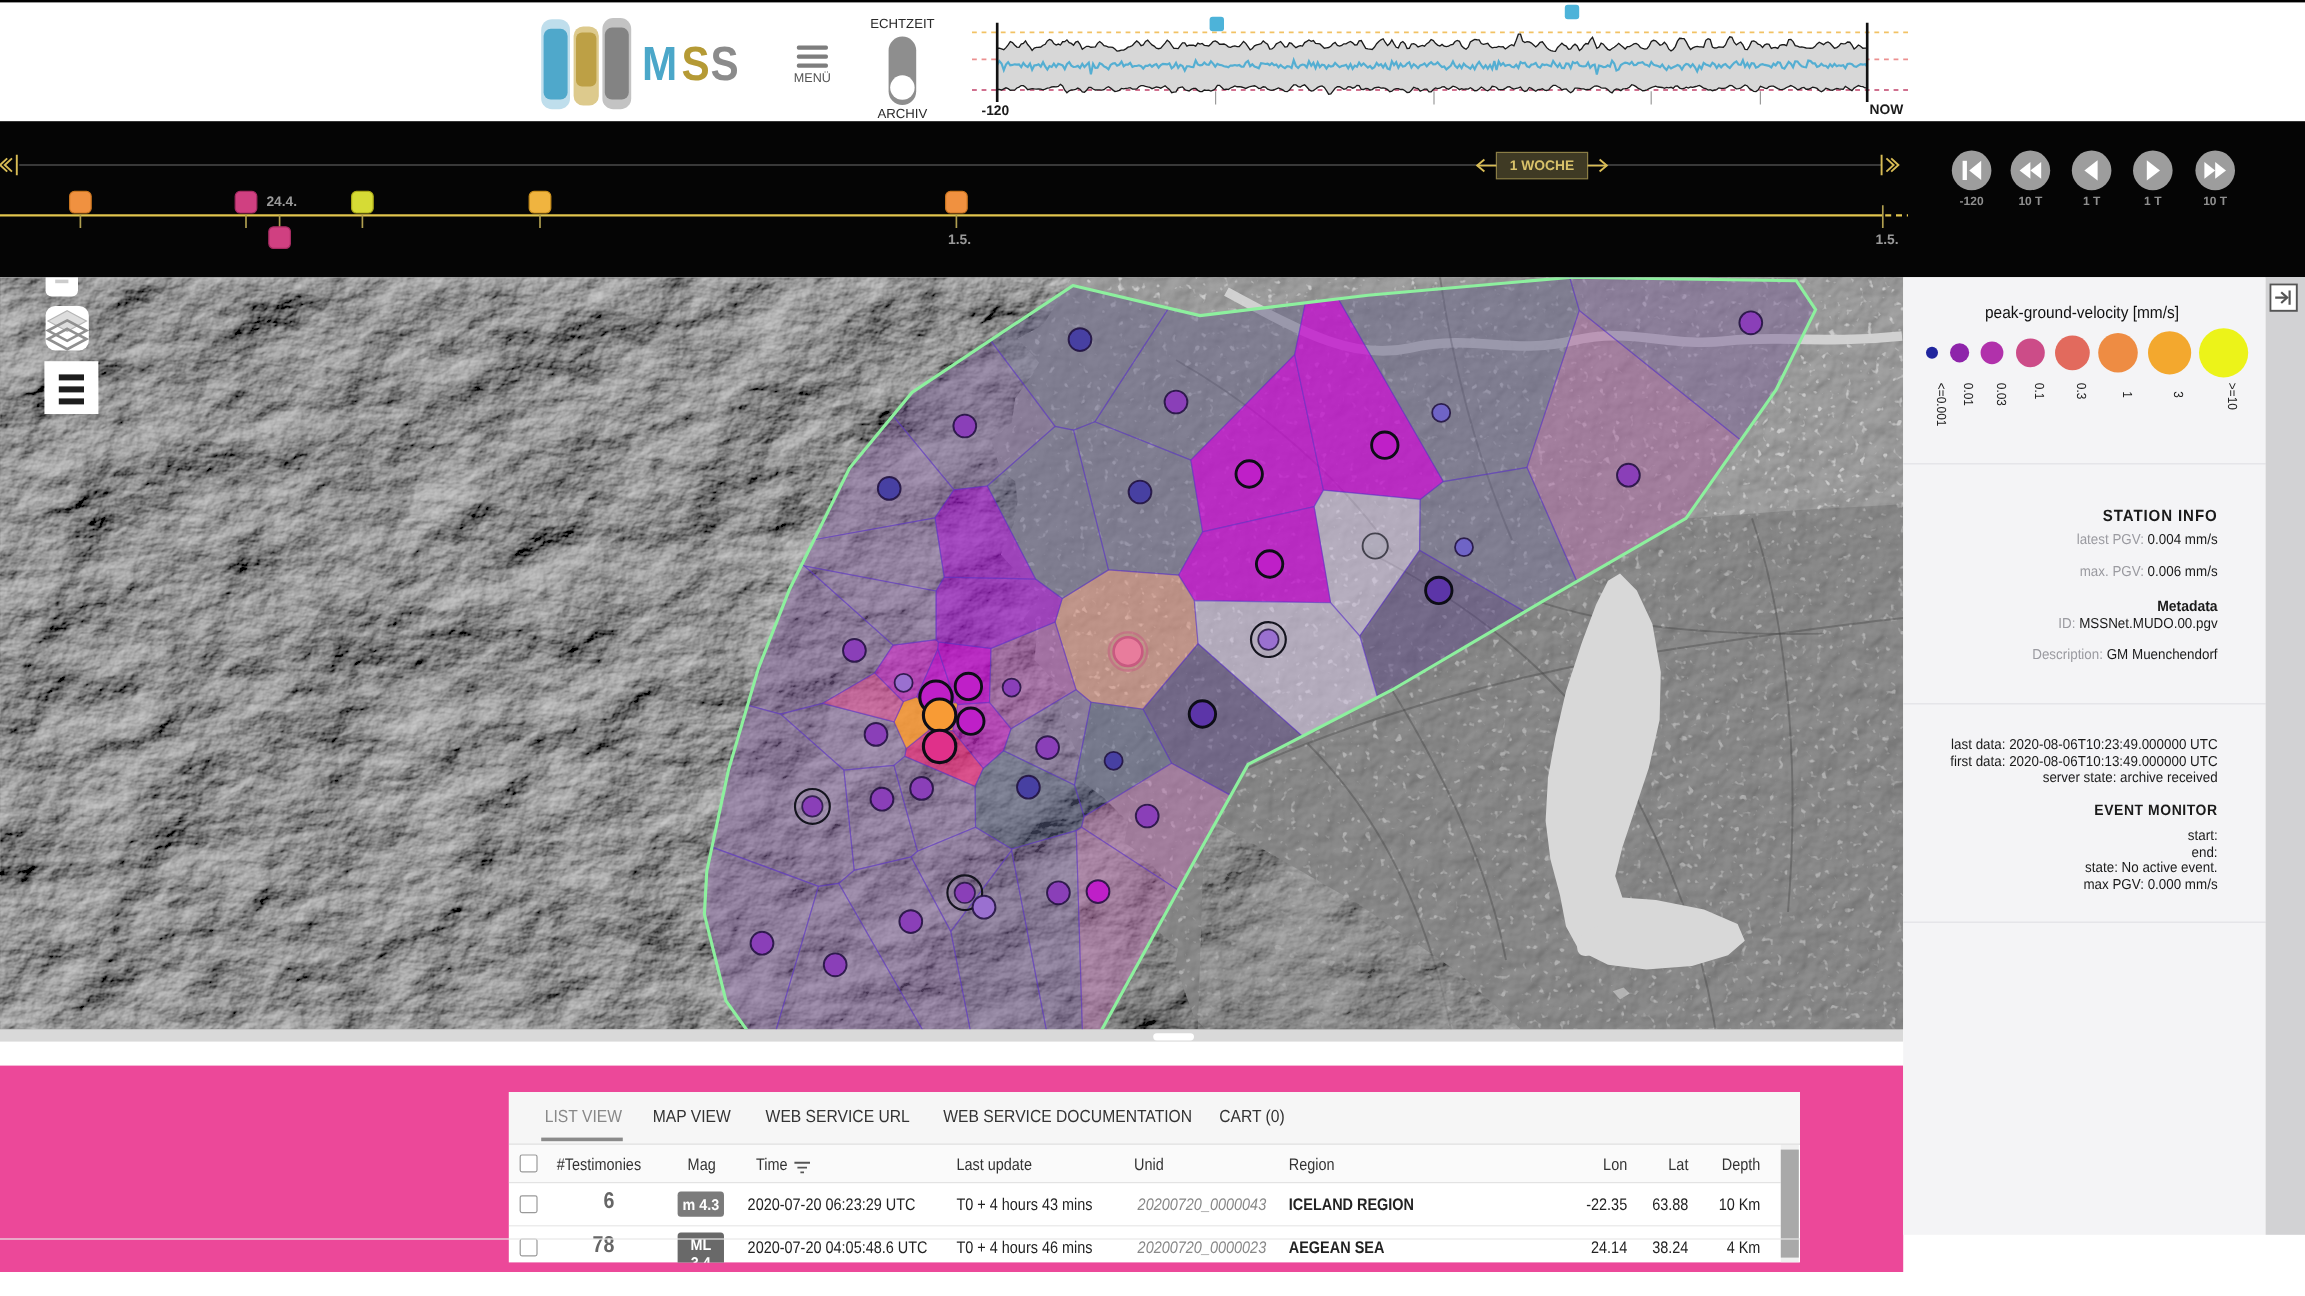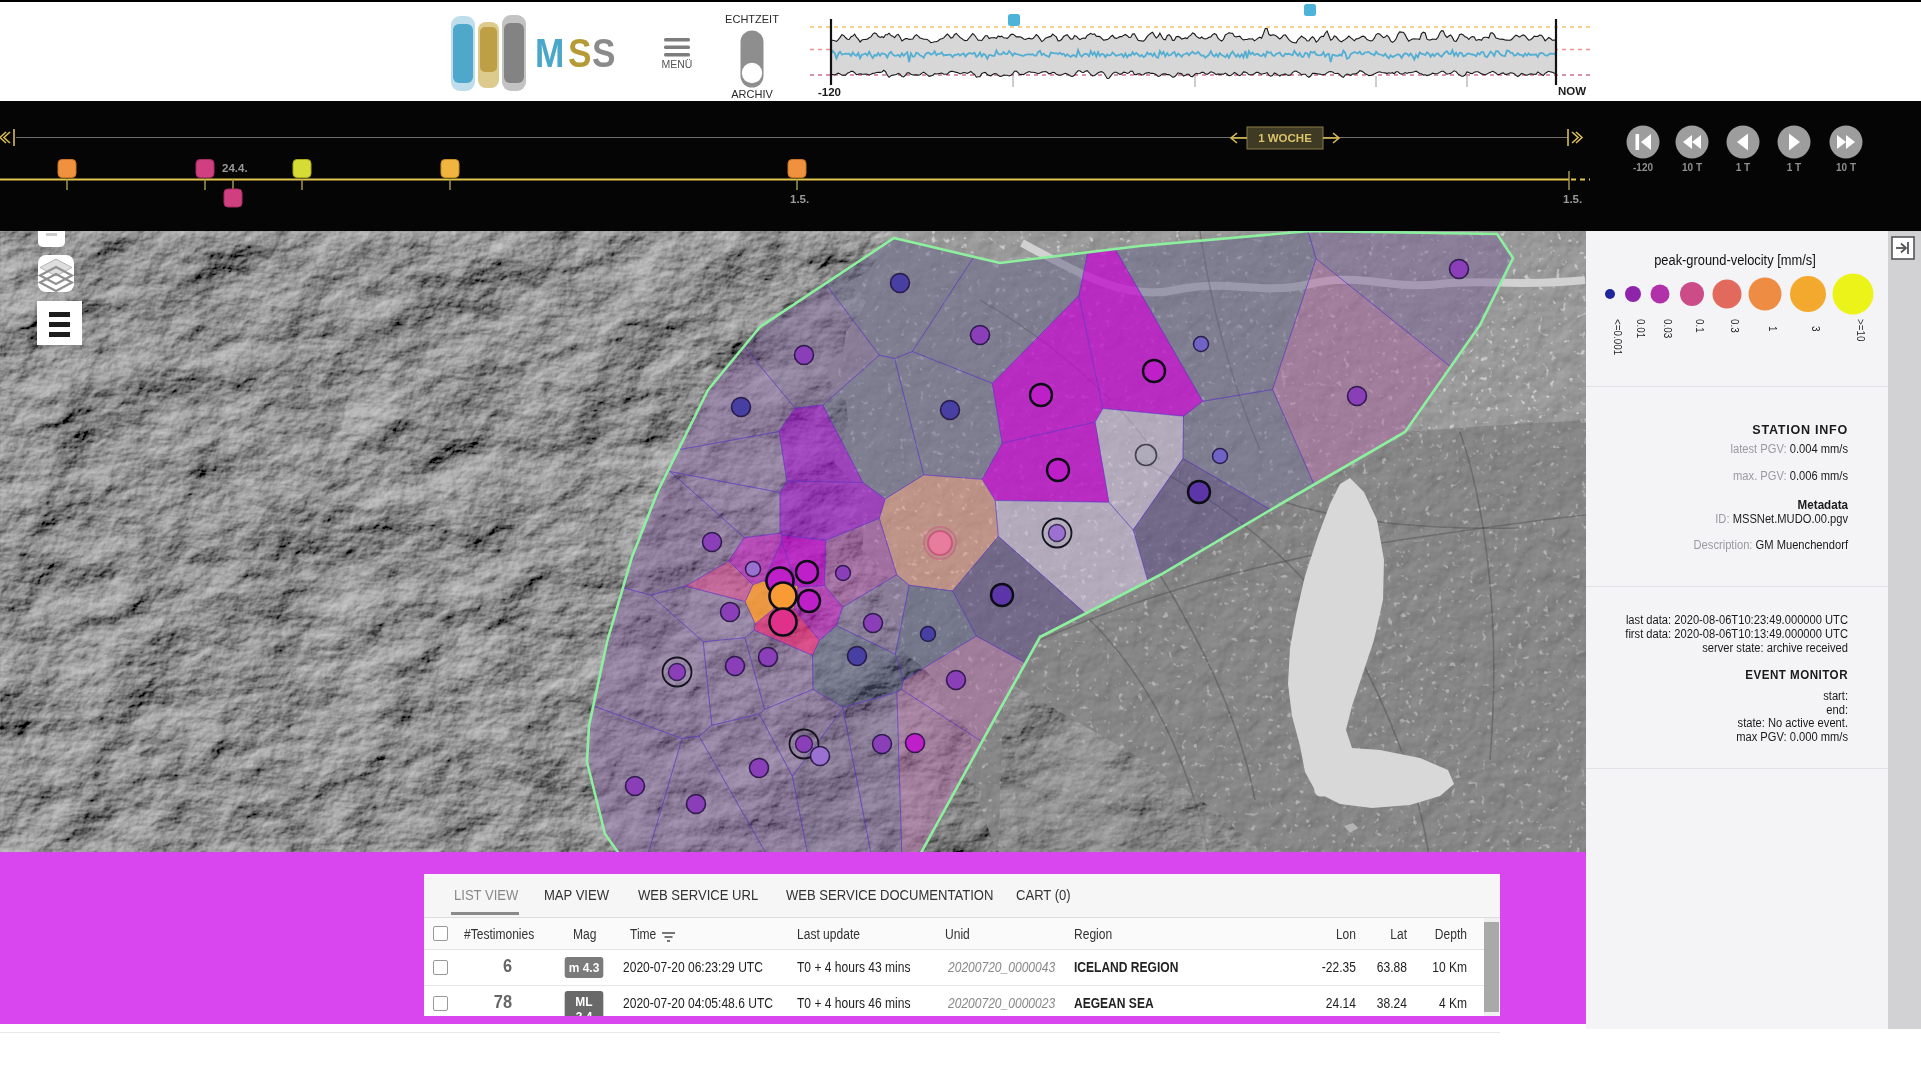--- a/index.html
+++ b/index.html
@@ -11,21 +11,21 @@
 
 #tl{position:absolute;left:0;top:101px;width:1921px;height:130px;background:#050505}
 
 #map{position:absolute;left:0;top:231px;width:1586px;height:627px;background:#999;overflow:hidden}
 #mapstrip{position:absolute;left:0;top:858px;width:1586px;height:10px;background:#d9d9d9}
 #handle{position:absolute;left:961px;top:861px;width:34px;height:6px;background:#fff;border-radius:3px}
 
 #sidebar{position:absolute;left:1586px;top:231px;width:302px;height:798px;background:#f4f4f6}
 #sidestrip{position:absolute;left:1888px;top:231px;width:33px;height:798px;background:#d2d2d4}
 
-#bottom{position:absolute;left:0;top:852px;width:1586px;height:172px;background:#d946ef}
+#bottom{position:absolute;left:0;top:888px;width:1586px;height:172px;background:#ec4899}
 </style>
 </head>
 <body>
 <div id="page">
 <div id="topbar">
   <svg class="abs" style="left:440px;top:0" width="360" height="101" viewBox="0 0 360 101">
 
   <rect x="11" y="14" width="24" height="75" rx="9" fill="#bfdeec"></rect>
   <rect x="13" y="22" width="20" height="59" rx="6" fill="#4fa8cb"></rect>
   <rect x="38" y="20" width="21" height="66" rx="8" fill="#ddca8d"></rect>

